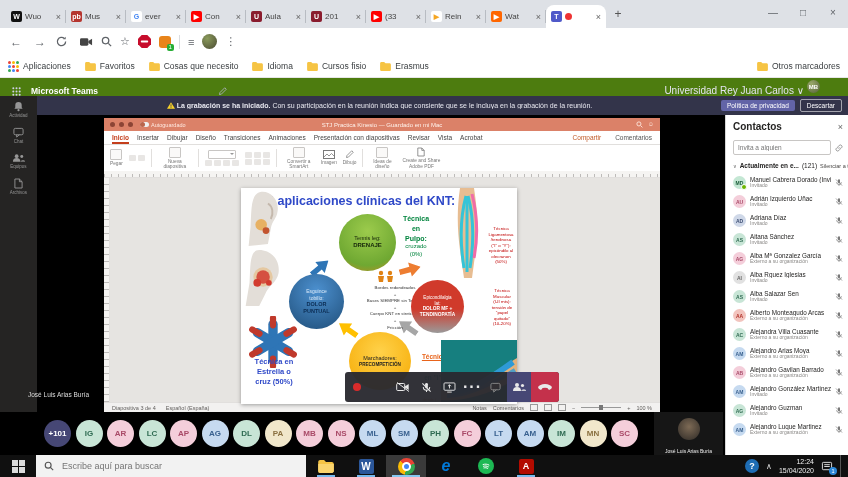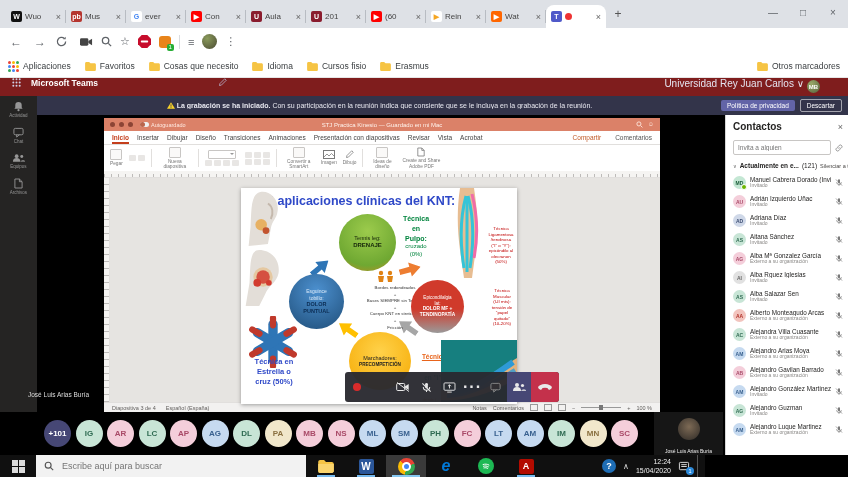--- a/index.html
+++ b/index.html
@@ -38,21 +38,21 @@
 
   
   #bookmarks{top:55px;left:0;width:848px;height:23px;background:#fff;border-bottom:1px solid #E6E6E6;
              display:flex;align-items:center;padding:0 8px;box-sizing:border-box;gap:14px;color:#3c4043;font-size:8.5px}
   .bmitem{display:flex;align-items:center;gap:4px;white-space:nowrap}
   #bmapps{display:grid;grid-template-columns:repeat(3,3px);grid-gap:1px}
   #bmapps i{width:3px;height:3px;border-radius:50%}
   #bmother{margin-left:auto;display:flex;align-items:center;gap:4px}
 
   
-  #teamsheader{top:78px;left:0;width:848px;height:18px;background:#7f1d1d;display:flex;align-items:flex-start;color:#fff}
+  #teamsheader{top:78px;left:0;width:848px;height:18px;background:#4d7c0f;display:flex;align-items:flex-end;color:#fff}
   #th-waffle{margin:0 10px 0 12px;color:#d0d0e6}
   #th-name{font-size:8.5px;font-weight:bold}
   #th-pencil{margin-left:120px;color:#b9b9d6}
   #th-search{position:absolute;left:308px;top:3px;width:382px;height:12px;background:#F3F2F1;border:none;border-radius:2px;
              text-align:center;font-size:7px;color:#605E5C;font-family:"Liberation Sans",sans-serif}
   #th-org{position:absolute;right:44px;font-size:10px;color:#E4E4F0;white-space:nowrap}
   #th-avatar{position:absolute;right:28px;top:2px;width:13px;height:13px;border-radius:50%;
              background:radial-gradient(circle at 35% 30%,#9aa96a,#55603a);color:#fff;font-size:6px;font-weight:bold;
              display:flex;align-items:center;justify-content:center}
 
@@ -171,21 +171,21 @@
        font-size:5px;font-weight:bold;flex:0 0 auto;position:relative}
   .presence{display:none;position:absolute;right:-1px;bottom:-1px;width:4px;height:4px;border-radius:50%;
             background:#6BB700;border:1px solid #fff}
   .presence.on{display:block}
   .cmeta{flex:1;min-width:0;line-height:1.15}
   .cname{font-size:6.3px;white-space:nowrap;overflow:hidden}
   .csub{font-size:5px;color:#8a8886;white-space:nowrap;overflow:hidden}
   .cmic{color:#777;flex:0 0 auto}
 
   
-  #taskbar{top:455px;left:0;width:705px;height:22px;background:#101010;display:flex;align-items:center}
+  #taskbar{top:455px;left:0;width:848px;height:22px;background:#101010;display:flex;align-items:center}
   #startbtn{width:36px;height:22px;display:flex;align-items:center;justify-content:center}
   #winlogo{display:grid;grid-template-columns:6px 6px;grid-gap:1px}
   #winlogo i{width:6px;height:6px;background:#dcdcdc}
   #tb-search{width:270px;height:22px;background:#f2f2f2;display:flex;align-items:center;gap:6px;padding:0 8px;box-sizing:border-box}
   #tb-search input{border:none;background:transparent;font-size:9px;color:#444;width:200px;font-family:"Liberation Sans",sans-serif}
   .tbicon{width:40px;height:22px;display:flex;align-items:center;justify-content:center;position:relative}
   .tbicon.running::after{content:"";position:absolute;bottom:0;left:11px;width:18px;height:2px;background:#76b9ed}
   .tbicon.activeapp{background:#3a3a3a}
   .tbicon.activeapp::after{background:#85c8f2;left:6px;width:28px}
   .word{width:15px;height:15px;background:#2B579A;border-radius:2px;color:#fff;font-size:10px;font-weight:bold;text-align:center;line-height:15px}
@@ -247,21 +247,21 @@
       <div class="tab">
         <span class="fav" style="background: rgb(138, 28, 46); color: rgb(255, 255, 255);">U</span>
 
         <span class="tab-label">201</span>
         <span class="tab-close">×</span>
       </div>
 
       <div class="tab">
         <span class="fav" style="background: rgb(255, 0, 0); color: rgb(255, 255, 255);">▶</span>
 
-        <span class="tab-label">(60</span>
+        <span class="tab-label">(33</span>
         <span class="tab-close">×</span>
       </div>
 
       <div class="tab">
         <span class="fav" style="background: rgb(255, 255, 255); color: rgb(245, 166, 35);">▶</span>
 
         <span class="tab-label">Rein</span>
         <span class="tab-close">×</span>
       </div>
 

